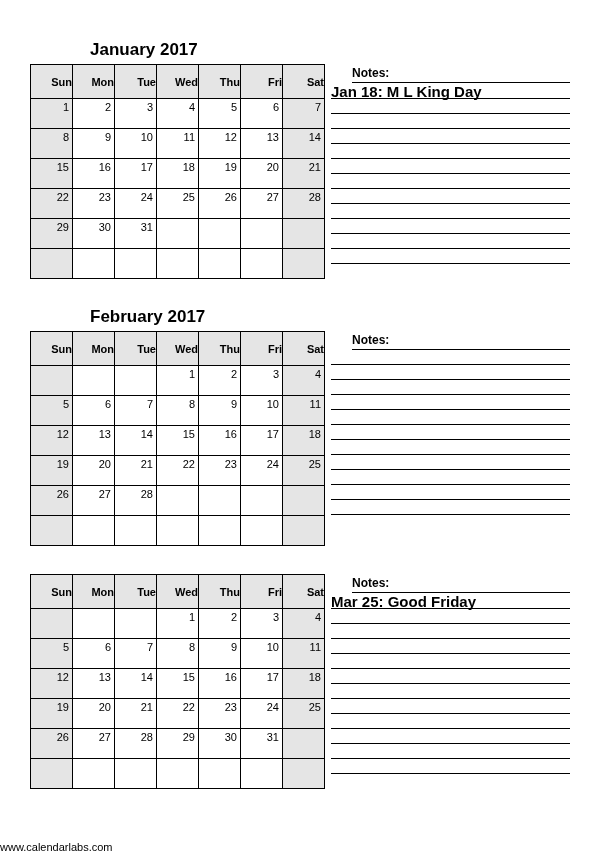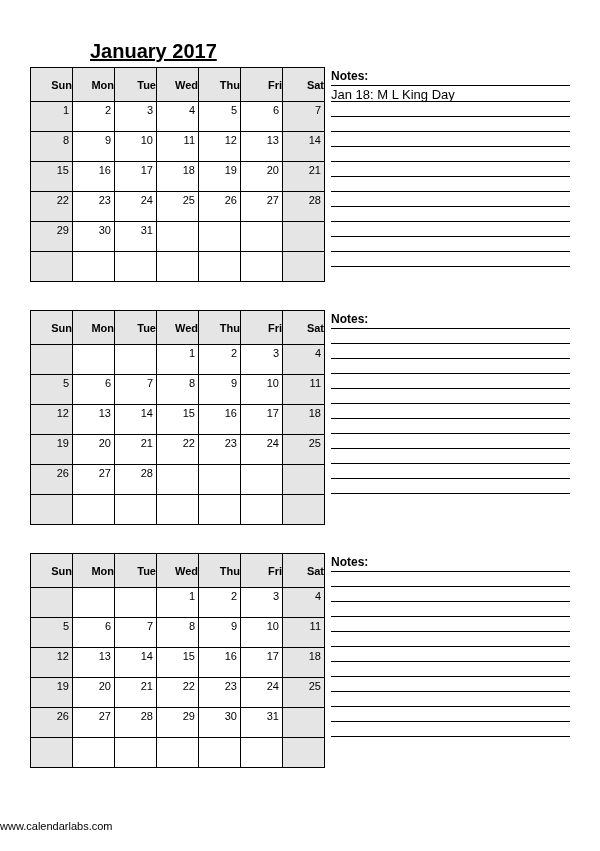--- a/index.html
+++ b/index.html
@@ -10,26 +10,25 @@
     background: #fff;
     width: 600px;
   }
   .page {
     padding: 40px 30px 20px 30px;
   }
   .month-block {
     margin-bottom: 28px;
   }
   .month-title {
-    font-size: 20px;
+    font-size: 17px;
     font-weight: bold;
     margin: 0 0 4px 0;
     padding-left: 60px;
     color: #000;
-    text-decoration: underline;
   }
   .month-row {
     display: flex;
     align-items: stretch;
   }
   .cal-table {
     border-collapse: collapse;
     table-layout: fixed;
     width: 294px;
   }
@@ -61,27 +60,29 @@
     margin-left: 6px;
     display: flex;
     flex-direction: column;
   }
   .notes-header {
     font-size: 12px;
     font-weight: bold;
     border-bottom: 1px solid #000;
     padding: 2px 0 16px 0;
     height: 18px;
+    margin-left: 21px;
   }
   .note-line {
-    font-size: 13px;
+    font-size: 15px;
     border-bottom: 1px solid #000;
     padding: 2px 0 0 0;
     min-height: 15px;
     line-height: 13px;
+    font-weight: bold;
   }
   .footer {
     text-align: left;
     font-size: 11px;
     color: #000;
     padding: 4px 30px 10px 0;
   }
 </style>
 </head>
 <body>
@@ -171,20 +172,21 @@
             <div class="note-line"></div>
             <div class="note-line"></div>
             <div class="note-line"></div>
             <div class="note-line"></div>
             <div class="note-line"></div>
             <div class="note-line"></div>
           </div>
         </div>
       </div>
       <div class="month-block">
+        <div class="month-title">February 2017</div>
         <div class="month-row">
           <table class="cal-table">
             <thead>
               <tr>
                 <th>Sun</th>
                 <th>Mon</th>
                 <th>Tue</th>
                 <th>Wed</th>
                 <th>Thu</th>
                 <th>Fri</th>
@@ -330,20 +332,21 @@
                 <td></td>
                 <td></td>
                 <td></td>
                 <td></td>
                 <td class="shaded"></td>
               </tr>
             </tbody>
           </table>
           <div class="notes-col">
             <div class="notes-header">Notes:</div>
+            <div class="note-line">Mar 25: Good Friday</div>
             <div class="note-line"></div>
             <div class="note-line"></div>
             <div class="note-line"></div>
             <div class="note-line"></div>
             <div class="note-line"></div>
             <div class="note-line"></div>
             <div class="note-line"></div>
             <div class="note-line"></div>
             <div class="note-line"></div>
             <div class="note-line"></div>

